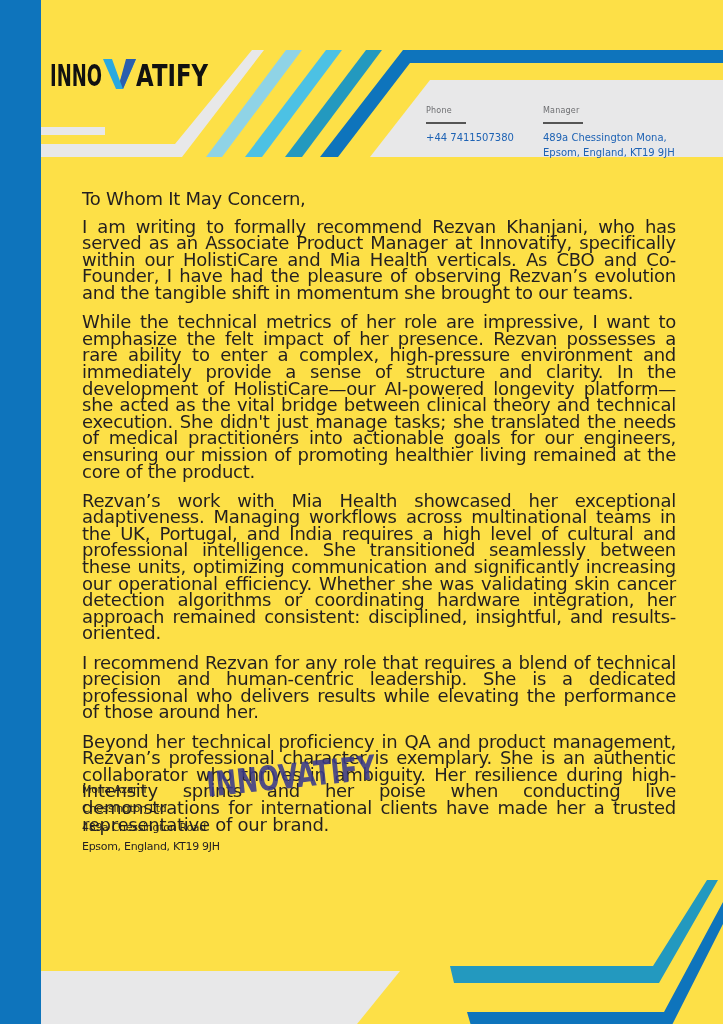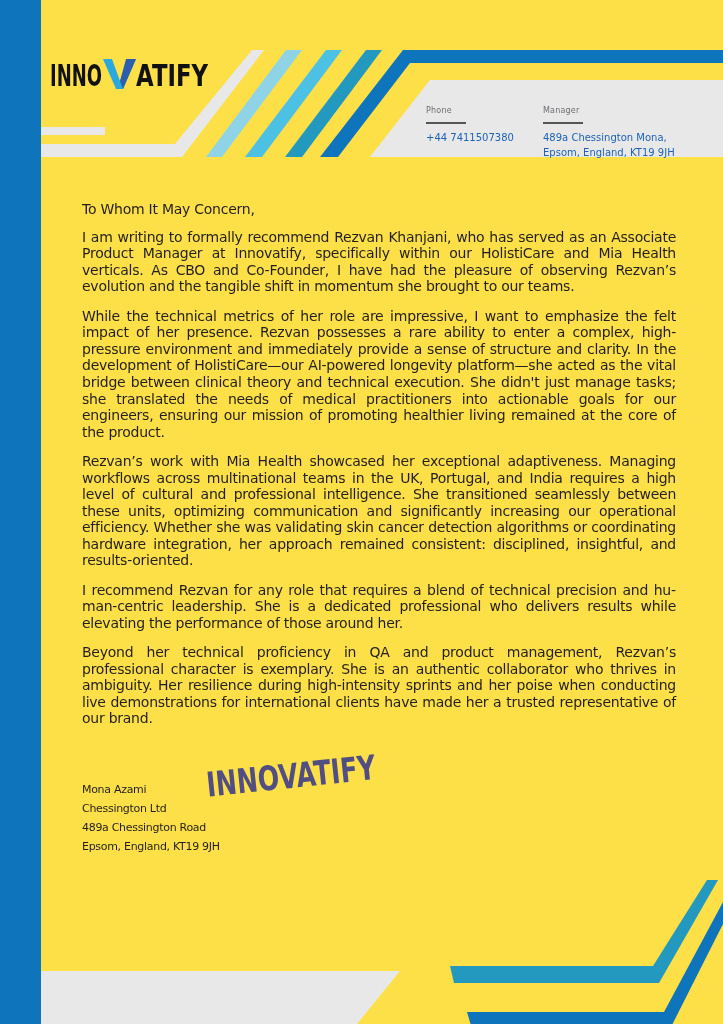--- a/index.html
+++ b/index.html
@@ -14,22 +14,22 @@
 
   .logo { position: absolute; left: 50px; top: 55px; height: 36px; }
 
   .contact { position: absolute; top: 86px; font-family: "DejaVu Sans", sans-serif; margin-top: 20px; }
   .contact .label { font-size: 8px; color: #6d6e71; letter-spacing: 0.2px; }
   .contact .rule { width: 40px; height: 2px; background: #555; margin: 7px 0 6px 0; }
   .contact .value { font-size: 10px; color: #1d62b4; line-height: 15px; }
   .contact-phone { left: 426px; }
   .contact-address { left: 543px; }
 
-  .letter { position: absolute; left: 82px; top: 201px; width: 594px;
-            font-family: "DejaVu Sans", sans-serif; font-size: 14px; line-height: 16.6px;
+  .letter { position: absolute; left: 82px; top: 191px; width: 594px;
+            font-family: "DejaVu Sans", sans-serif; font-size: 18px; line-height: 16.6px;
             color: #231f20; letter-spacing: -0.25px; }
   .letter p { margin: 0 0 12.6px 0; text-align: justify; hyphens: manual; }
   .letter .salutation { margin-bottom: 11px; }
 
   .signature { position: absolute; left: 82px; top: 780px; font-family: "DejaVu Sans", sans-serif;
                font-size: 11px; line-height: 19px; color: #231f20; letter-spacing: -0.3px; }
   .signature div { white-space: nowrap; }
 
   .stamp { position: absolute; left: 204px; top: 757px; width: 175px; height: 48px;
            transform: rotate(-6deg); transform-origin: left center; opacity: 0.88; }

